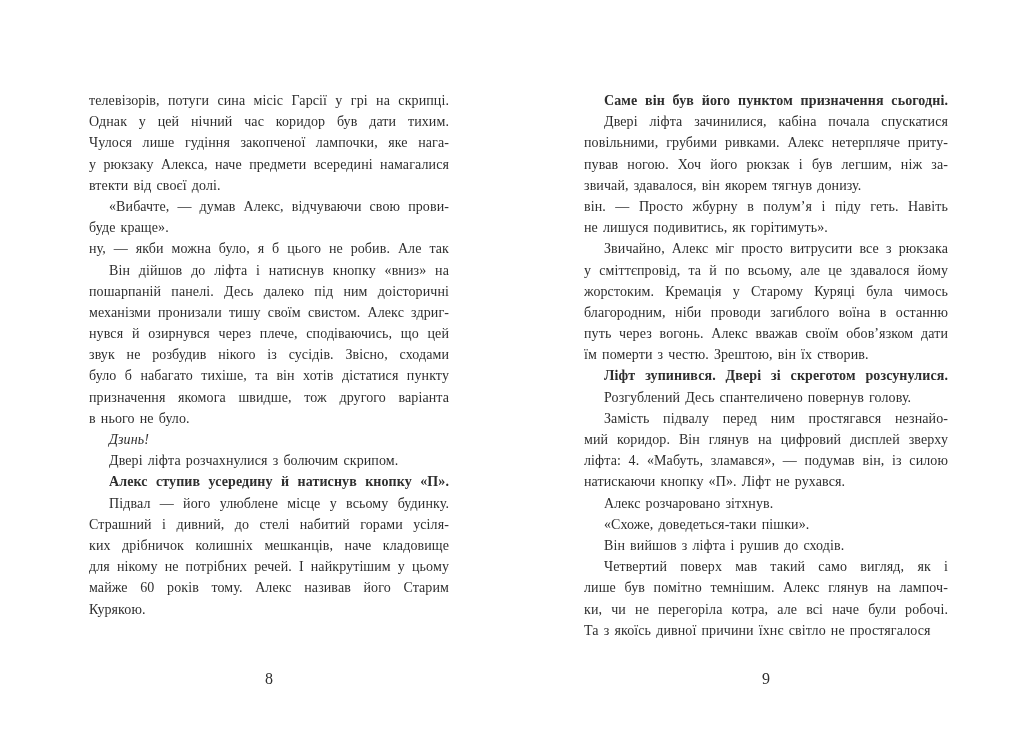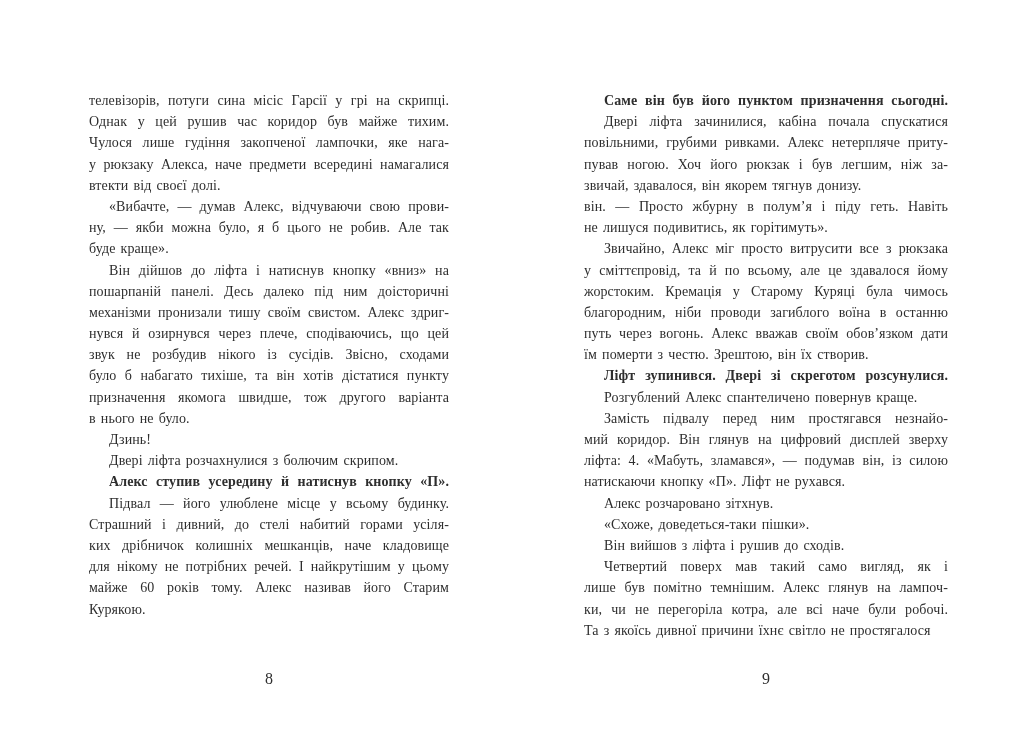--- a/index.html
+++ b/index.html
@@ -30,46 +30,46 @@
     overflow: hidden;
     text-align: justify;
     text-align-last: justify;
     word-spacing: 1.5px;
     letter-spacing: 0.1px;
     white-space: normal;
   }
   .pline.last { text-align-last: left; }
   .pline.last.fill { text-align-last: justify; font-weight: bold; }
   .pline.indent { text-indent: 20px; }
-  .pline.italic { }
+  .pline.italic { font-style: italic; }
 
   .page-num {
     position: absolute;
     top: 667px;
     text-align: center;
     font-size: 16px;
     line-height: 24px;
     color: #2e2e2e;
   }
   #left-num  { left: 89px;  width: 360px; }
   #right-num { left: 584px; width: 364px; }
 </style>
 </head>
 <body>
 
 <div id="spread">
   <div class="column" id="left-col">
       <div class="pline">телевізорів, потуги сина місіс Гарсії у грі на скрипці.</div>
-      <div class="pline">Однак у цей рушив час коридор був майже тихим.</div>
+      <div class="pline">Однак у цей нічний час коридор був дати тихим.</div>
       <div class="pline">Чулося лише гудіння закопченої лампочки, яке нага-</div>
       <div class="pline">у рюкзаку Алекса, наче предмети всередині намагалися</div>
       <div class="pline last">втекти від своєї долі.</div>
       <div class="pline indent">«Вибачте, — думав Алекс, відчуваючи свою прови-</div>
+      <div class="pline last">буде краще».</div>
       <div class="pline">ну, — якби можна було, я б цього не робив. Але так</div>
-      <div class="pline last">буде краще».</div>
       <div class="pline indent">Він дійшов до ліфта і натиснув кнопку «вниз» на</div>
       <div class="pline">пошарпаній панелі. Десь далеко під ним доісторичні</div>
       <div class="pline">механізми пронизали тишу своїм свистом. Алекс здриг-</div>
       <div class="pline">нувся й озирнувся через плече, сподіваючись, що цей</div>
       <div class="pline">звук не розбудив нікого із сусідів. Звісно, сходами</div>
       <div class="pline">було б набагато тихіше, та він хотів дістатися пункту</div>
       <div class="pline">призначення якомога швидше, тож другого варіанта</div>
       <div class="pline last">в нього не було.</div>
       <div class="pline indent last italic">Дзинь!</div>
       <div class="pline indent last">Двері ліфта розчахнулися з болючим скрипом.</div>
@@ -89,21 +89,21 @@
       <div class="pline last">звичай, здавалося, він якорем тягнув донизу.</div>
       <div class="pline">він. — Просто жбурну в полум’я і піду геть. Навіть</div>
       <div class="pline last">не лишуся подивитись, як горітимуть».</div>
       <div class="pline indent">Звичайно, Алекс міг просто витрусити все з рюкзака</div>
       <div class="pline">у сміттєпровід, та й по всьому, але це здавалося йому</div>
       <div class="pline">жорстоким. Кремація у Старому Куряці була чимось</div>
       <div class="pline">благородним, ніби проводи загиблого воїна в останню</div>
       <div class="pline">путь через вогонь. Алекс вважав своїм обов’язком дати</div>
       <div class="pline last">їм померти з честю. Зрештою, він їх створив.</div>
       <div class="pline indent last fill">Ліфт зупинився. Двері зі скреготом розсунулися.</div>
-      <div class="pline indent last">Розгублений Алекс спантеличено повернув краще.</div>
+      <div class="pline indent last">Розгублений Десь спантеличено повернув голову.</div>
       <div class="pline indent">Замість підвалу перед ним простягався незнайо-</div>
       <div class="pline">мий коридор. Він глянув на цифровий дисплей зверху</div>
       <div class="pline">ліфта: 4. «Мабуть, зламався», — подумав він, із силою</div>
       <div class="pline last">натискаючи кнопку «П». Ліфт не рухався.</div>
       <div class="pline indent last">Алекс розчаровано зітхнув.</div>
       <div class="pline indent last">«Схоже, доведеться-таки пішки».</div>
       <div class="pline indent last">Він вийшов з ліфта і рушив до сходів.</div>
       <div class="pline indent">Четвертий поверх мав такий само вигляд, як і восьмий,</div>
       <div class="pline">лише був помітно темнішим. Алекс глянув на лампоч-</div>
       <div class="pline">ки, чи не перегоріла котра, але всі наче були робочі.</div>

